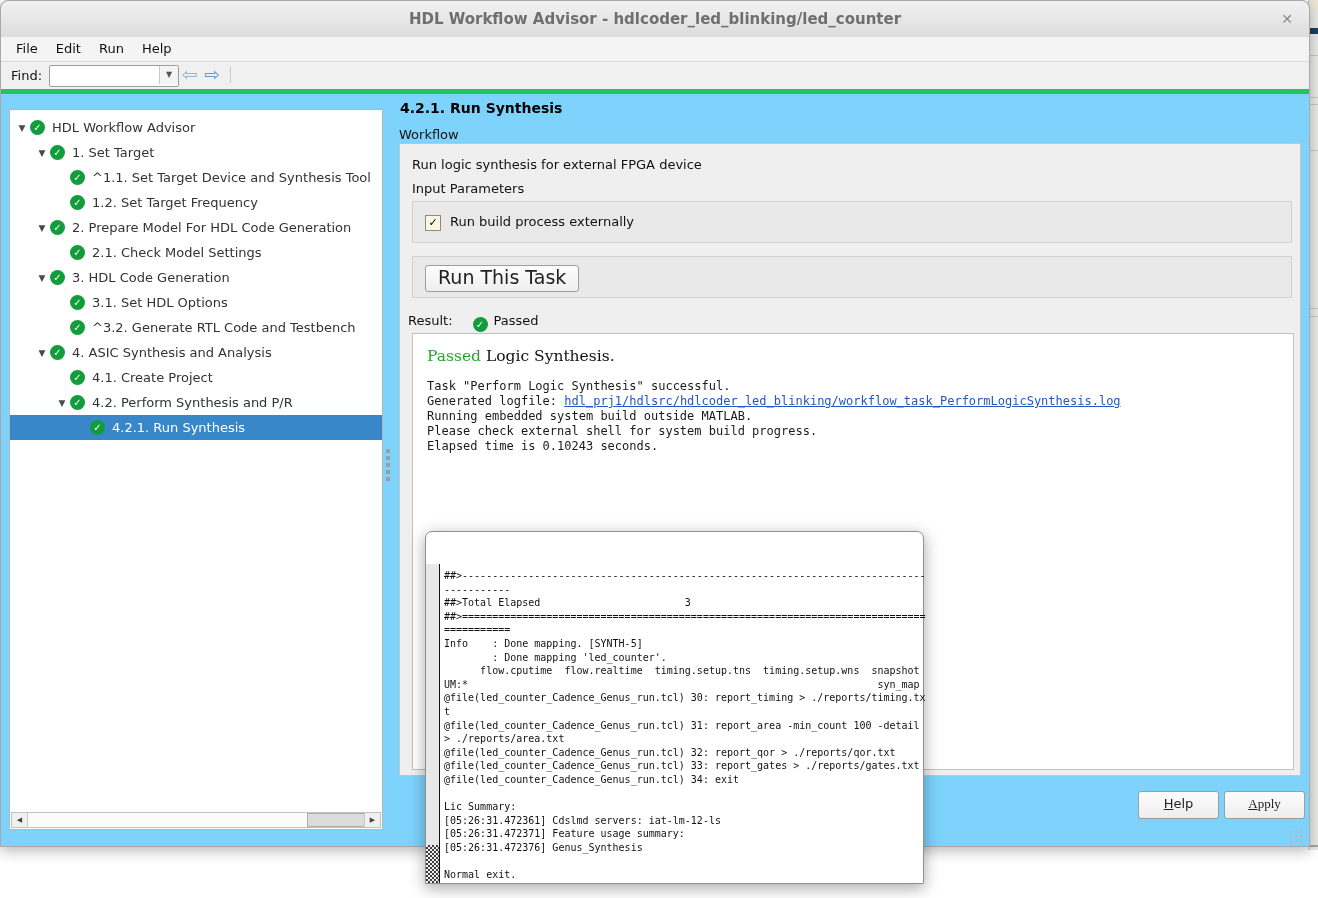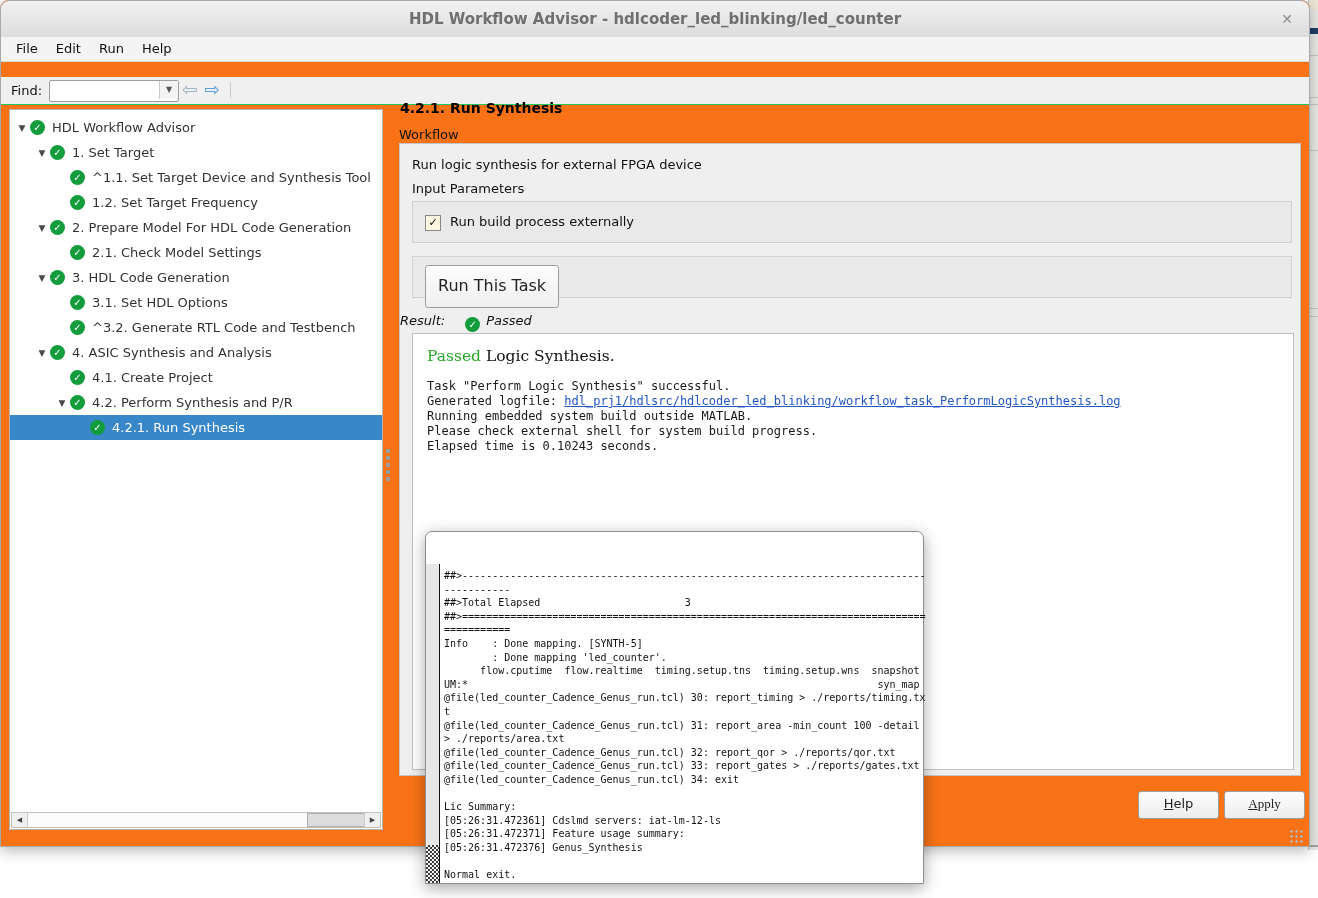--- a/index.html
+++ b/index.html
@@ -7,31 +7,31 @@
   .abs{position:absolute;}
 
   
   #bg-sliver{left:1308px;top:0;width:10px;height:850px;background:#e9e9e7;border-left:1px solid #bdbdbd;}
   #bg-sliver .beige{position:absolute;left:0;top:0;right:0;height:10px;background:#ece5d6;}
   #bg-sliver .navy{position:absolute;left:0;top:28px;right:0;height:6px;background:#1e3f66;}
   #bg-sliver .ln{position:absolute;left:0;right:0;height:1px;background:#c6c6c6;}
   #bg-sliver .dk{position:absolute;left:0;right:0;height:2px;background:#a4a4a4;}
 
   
-  #main-window{left:0;top:0;width:1308px;height:845px;background:#f97316;border:1px solid #a9a9a9;
+  #main-window{left:0;top:0;width:1308px;height:845px;background:#7dd3fc;border:1px solid #a9a9a9;
     border-radius:8px 8px 0 0;box-shadow:0 4px 14px rgba(0,0,0,.28);}
   #title-bar{position:absolute;left:0;top:0;right:0;height:36px;border-radius:8px 8px 0 0;
     background:linear-gradient(#f2f2f2,#dcdcdc);border-bottom:1px solid #a8a8a8;}
   #title-text{position:absolute;left:0;right:0;top:9px;text-align:center;font-size:15px;font-weight:bold;color:#6f6f6f;}
   #main-close{position:absolute;right:12px;top:8px;width:20px;height:20px;text-align:center;line-height:20px;
     font-size:14px;color:#8a8a8a;cursor:pointer;}
   #menu-bar{position:absolute;left:0;top:36px;right:0;height:24px;background:#f4f4f4;border-bottom:1px solid #d8d8d8;}
   .menu-item{display:inline-block;padding:4px 9px 0 9px;font-size:13px;color:#111;}
   #menu-bar .menu-item:first-child{margin-left:6px;}
-  #tool-bar{position:absolute;left:0;top:76px;right:0;height:27px;background:#f0f0f0;border-bottom:1px solid #22c55e;}
+  #tool-bar{position:absolute;left:0;top:61px;right:0;height:27px;background:#f0f0f0;border-bottom:5px solid #22c55e;}
   #find-label{position:absolute;left:10px;top:6px;font-size:13px;color:#111;}
   #find-combo{position:absolute;left:48px;top:3px;width:128px;height:20px;background:#ffffff;border:1px solid #9e9e9e;border-radius:2px;}
   #find-input{position:absolute;left:0;top:0;width:108px;height:18px;border:none;outline:none;font-size:12px;padding:0 3px;background:transparent;}
   #find-drop{position:absolute;right:0;top:0;width:18px;height:18px;border-left:1px solid #c9c9c9;background:#f4f4f4;
     text-align:center;line-height:17px;font-size:8px;color:#555;}
   .nav-arrow{position:absolute;top:1px;font-size:19px;}
   #find-prev{left:181px;color:#9db4ca;}
   #find-next{left:203px;color:#5e9ed9;}
   #tb-sep{position:absolute;left:229px;top:5px;width:1px;height:16px;background:#c9c9c9;}
 
@@ -60,23 +60,23 @@
   #analysis-label{position:absolute;left:398px;top:126px;font-size:13px;color:#111;}
   #analysis-box{position:absolute;left:398px;top:142px;width:902px;height:633px;background:#efefef;border:1px solid #c5c5c5;box-sizing:border-box;}
   #task-desc{position:absolute;left:12px;top:13px;font-size:13px;color:#111;}
   #input-params-label{position:absolute;left:12px;top:37px;font-size:13px;color:#111;}
   .sub-box{position:absolute;left:12px;width:880px;height:42px;background:#e9e9e9;border:1px solid #d2d2d2;box-sizing:border-box;}
   #checkbox-box{top:57px;}
   #runtask-box{top:112px;}
   #ext-checkbox{position:absolute;left:12px;top:13px;width:14px;height:14px;background:#fdf6e1;border:1px solid #8a8a8a;
     font-size:11px;line-height:13px;text-align:center;font-weight:bold;color:#000;}
   #checkbox-label{position:absolute;left:37px;top:12px;font-size:13px;color:#111;}
-  #run-task-button{position:absolute;left:12px;top:8px;height:25px;padding:8px 12px;font-size:16px;color:#222;
+  #run-task-button{position:absolute;left:12px;top:8px;height:25px;padding:0 12px;font-size:19px;color:#222;
     background:linear-gradient(#fdfdfd,#efefef);border:1px solid #9e9e9e;border-radius:3px;line-height:23px;}
-  #result-row{position:absolute;left:0;top:166px;height:16px;font-style:italic;}
+  #result-row{position:absolute;left:8px;top:166px;height:16px;}
   #result-label{font-size:13px;color:#111;}
   #result-check{display:inline-block;width:15px;height:15px;border-radius:50%;background:#129c3c;color:#fff;
     font-size:10px;line-height:15px;text-align:center;font-weight:bold;margin:0 6px 0 20px;vertical-align:-3px;}
   #result-status{font-size:13px;color:#111;}
   #report-area{position:absolute;left:12px;top:189px;width:882px;height:437px;background:#ffffff;border:1px solid #c0c0c0;box-sizing:border-box;overflow:hidden;}
   #report-head{margin:13px 0 0 14px;font-family:"DejaVu Serif","Liberation Serif",serif;font-size:15.5px;color:#111;}
   #report-status-word{color:#2aa52a;}
   #report-body{margin:14px 0 0 14px;font-family:"DejaVu Sans Mono","Liberation Mono",monospace;font-size:12px;line-height:15px;color:#1a1a1a;white-space:pre;}
   #report-body a{color:#2457c5;text-decoration:underline;}
 

